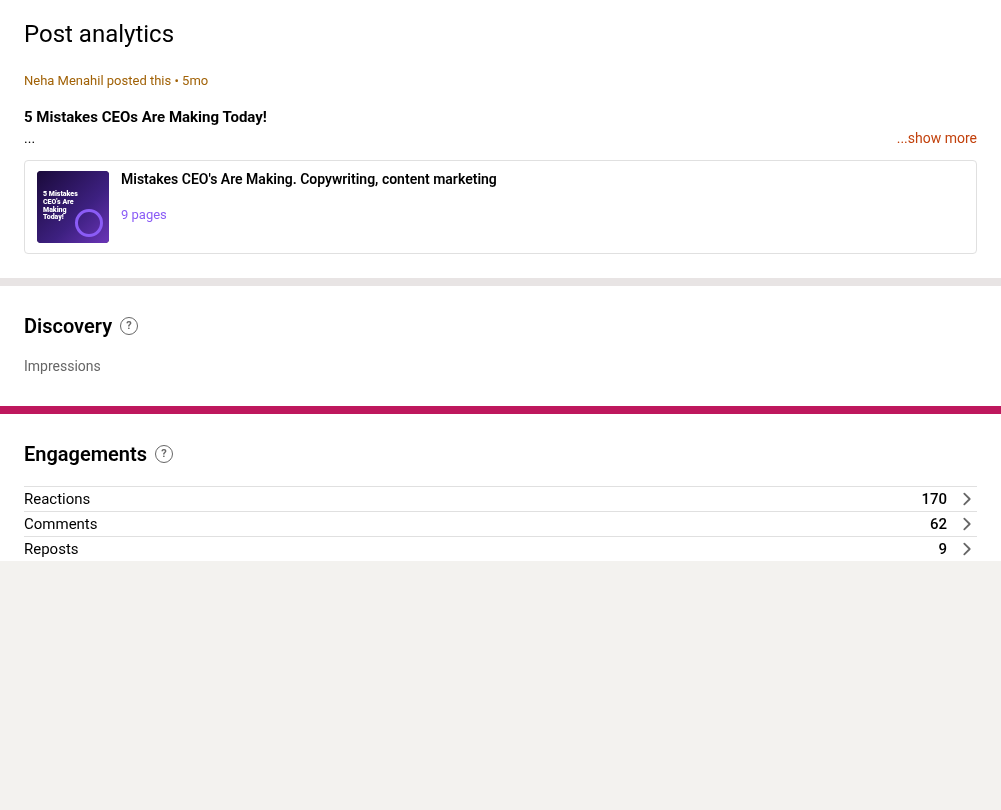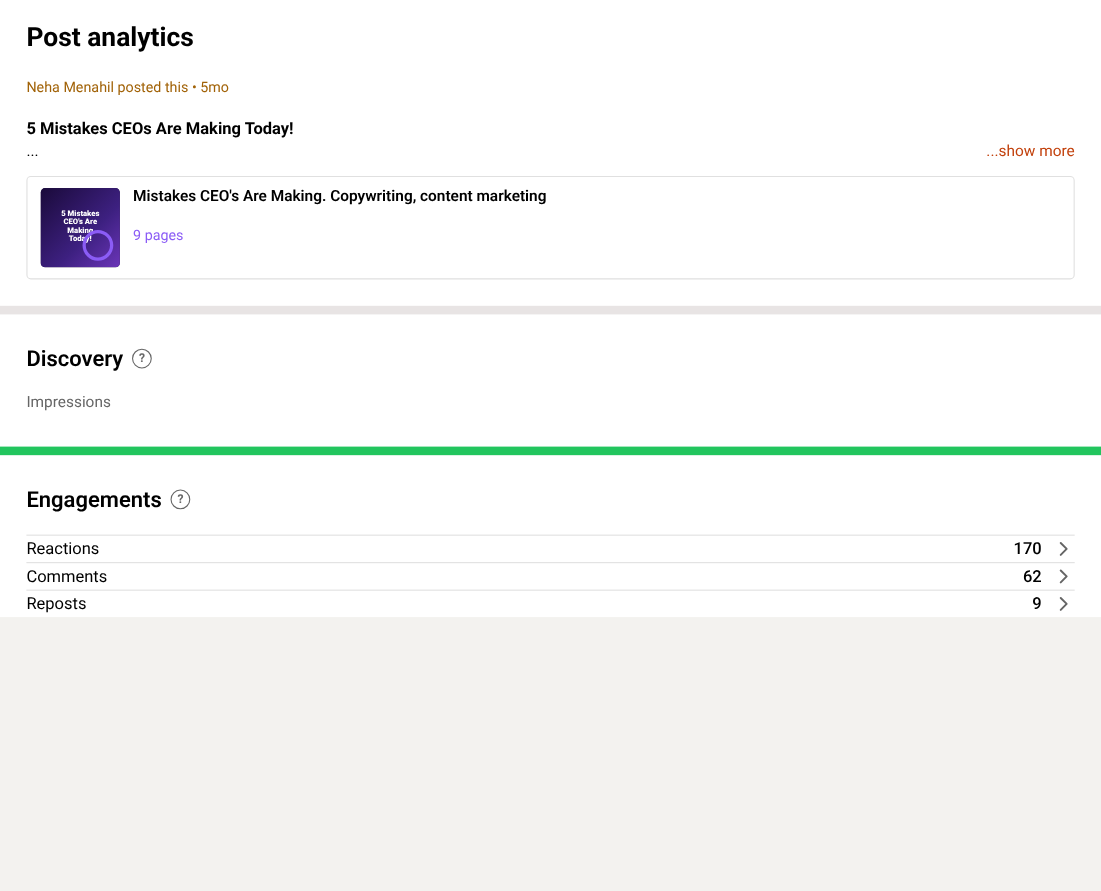--- a/index.html
+++ b/index.html
@@ -23,21 +23,21 @@
 
     
     .post-section {
       background: #fff;
       padding: 20px 24px 24px 24px;
       border-bottom: 8px solid #e8e4e4;
     }
 
     .page-title {
       font-size: 24px;
-      font-weight: 700;
+      font-weight: 400;
       color: #000;
       margin-bottom: 24px;
       line-height: 1.2;
     }
 
     .post-meta {
       font-size: 13px;
       color: #a16207;
       margin-bottom: 20px;
     }
@@ -96,21 +96,21 @@
       align-items: center;
       justify-content: center;
       padding: 6px;
       position: relative;
     }
 
     .thumbnail-text-line {
       font-size: 7px;
       font-weight: 900;
       color: #fff;
-      text-align: center;
+      text-align: left;
       line-height: 1.1;
       width: 100%;
     }
 
     .thumbnail-accent {
       width: 28px;
       height: 28px;
       border-radius: 50%;
       border: 3px solid #8b5cf6;
       position: absolute;
@@ -132,21 +132,21 @@
 
     .post-card-subtitle {
       font-size: 13px;
       color: #8b5cf6;
     }
 
     
     .discovery-section {
       background: #fff;
       padding: 28px 24px 32px 24px;
-      border-bottom: 8px solid #22c55e;
+      border-bottom: 8px solid #be185d;
     }
 
     .section-header {
       display: flex;
       align-items: center;
       gap: 8px;
       margin-bottom: 20px;
     }
 
     .section-title {

